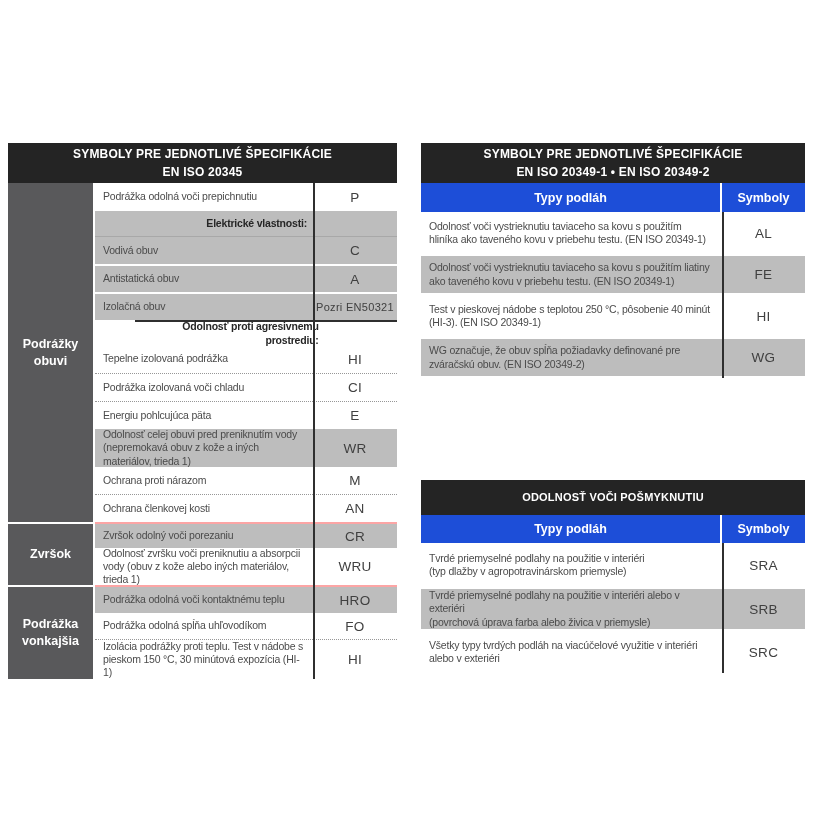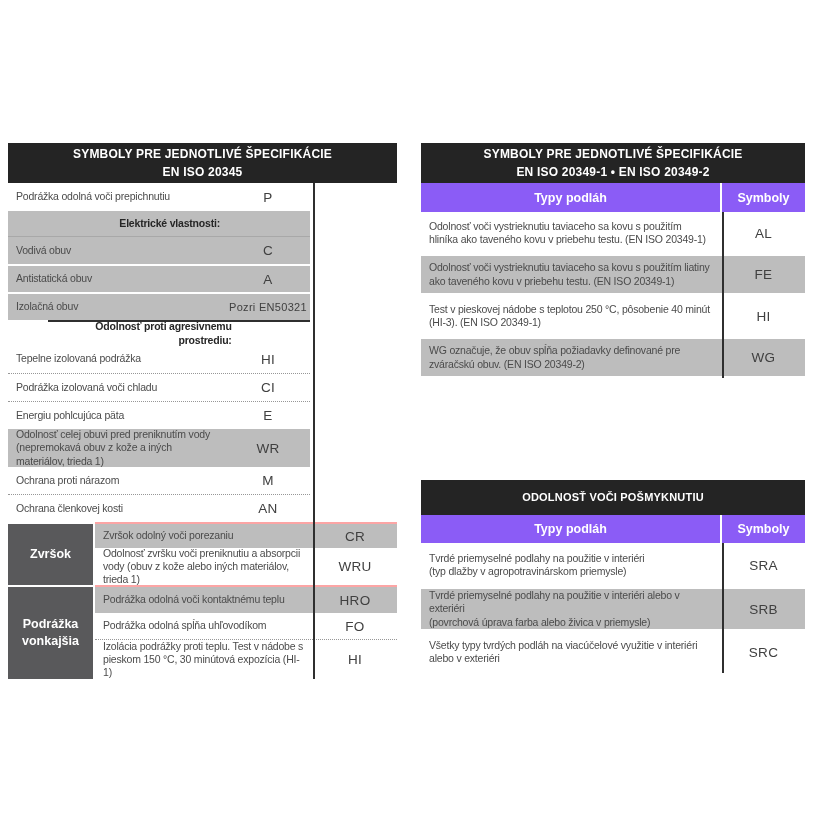--- a/index.html
+++ b/index.html
@@ -50,21 +50,21 @@
   .dot-top  { border-top: 1px dotted #979797; }
   .h24{height:24px}.h25{height:25px}.h26{height:26px}.h27{height:27px}
   .h28{height:28px}.h37{height:37px}.h38{height:38px}.h40{height:40px}
   .h41{height:41px}.h42{height:42px}.h44{height:44px}
 
   
   #rt1 { left: 421px; top: 143px; width: 384px; }
   #rt2 { left: 421px; top: 480px; width: 384px; }
   #rt1 .thead { height: 40px; }
   #rt2 .thead { height: 35px; font-size: 11px; }
-  .sub { display: flex; background: #8b5cf6; color: #fff; font-weight: bold; }
+  .sub { display: flex; background: #1d4ed8; color: #fff; font-weight: bold; }
   #rt1 .sub { height: 29px; }
   #rt2 .sub { height: 28px; }
   .sub .c1 { width: 301px; display:flex; align-items:center; justify-content:center; font-size:12.5px; border-right:2px solid #fff; }
   .sub .c2 { flex:1; display:flex; align-items:center; justify-content:center; font-size:12.5px; }
   .rbody { position: relative; }
   .rbody::after { content:""; position:absolute; left:301px; top:0; bottom:0; width:2px; background:#2f2f2f; }
   .rrow { display: flex; }
   .rrow .desc { width: 301px; padding-left: 8px; padding-right: 12px; }
   .rrow .sym  { width: 83px; }
   .rrow.g { border-top: 2px solid #fff; border-bottom: 2px solid #fff; }
@@ -75,20 +75,21 @@
 <div class="canvas">
 
   <div class="tbl" id="lt">
     <div class="thead">
       <div>SYMBOLY PRE JEDNOTLIVÉ ŠPECIFIKÁCIE</div>
       <div>EN ISO 20345</div>
     </div>
     <div class="lt-body">
 
       <div class="sect s1">
+        <div class="gcell">Podrážky obuvi</div>
         <div class="rows">
           <div class="row h28">
             <div class="desc">Podrážka odolná voči prepichnutiu</div>
             <div class="sym">P</div>
           </div>
           <div class="row h25 g">
             <div class="desc b">Elektrické vlastnosti:</div>
             <div class="sym"></div>
           </div>
           <div class="row h28 g line-top">

